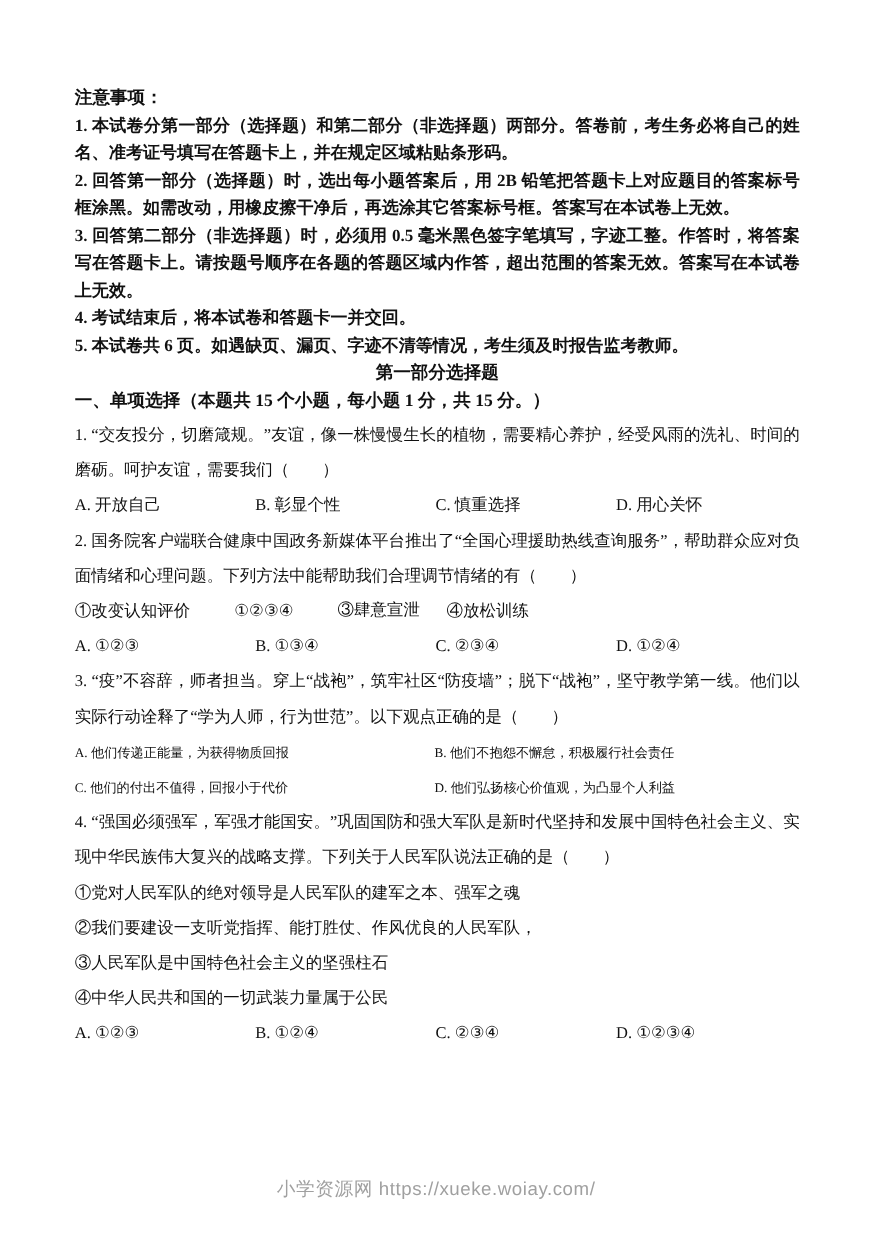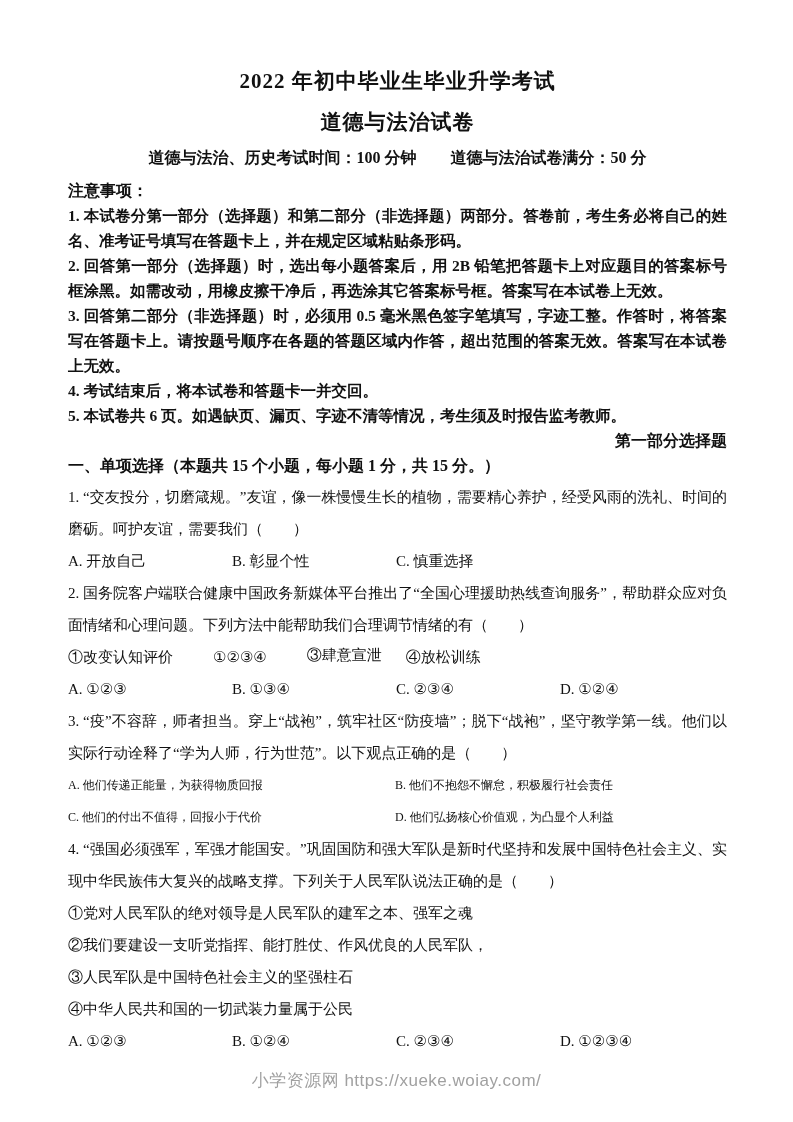--- a/index.html
+++ b/index.html
@@ -49,21 +49,21 @@
   }
   .notice-item {
     margin: 0;
     font-size: 15.5px;
     font-weight: bold;
     line-height: 25px;
     text-align: justify;
   }
   
   .part-heading {
-    text-align: right;
+    text-align: center;
     font-size: 16px;
     font-weight: bold;
     line-height: 25px;
   }
   .instruction {
     font-size: 16px;
     font-weight: bold;
     line-height: 26px;
   }
   
@@ -94,27 +94,20 @@
     font-size: 17px;
     color: #a0a0a0;
     letter-spacing: 0.5px;
   }
 </style>
 </head>
 <body>
 
 <div class="page">
 
-  <header>
-    <h1 class="doc-title">2022 年初中毕业生毕业升学考试</h1>
-    <h2 class="doc-subtitle">道德与法治试卷</h2>
-    <div class="exam-info">
-      <span>道德与法治、历史考试时间：100 分钟</span><span class="info-gap"></span><span>道德与法治试卷满分：50 分</span>
-    </div>
-  </header>
 
   <section class="notice">
     <div class="notice-heading">注意事项：</div>
     <p class="notice-item">1. 本试卷分第一部分（选择题）和第二部分（非选择题）两部分。答卷前，考生务必将自己的姓名、准考证号填写在答题卡上，并在规定区域粘贴条形码。</p>
     <p class="notice-item">2. 回答第一部分（选择题）时，选出每小题答案后，用 2B 铅笔把答题卡上对应题目的答案标号框涂黑。如需改动，用橡皮擦干净后，再选涂其它答案标号框。答案写在本试卷上无效。</p>
     <p class="notice-item">3. 回答第二部分（非选择题）时，必须用 0.5 毫米黑色签字笔填写，字迹工整。作答时，将答案写在答题卡上。请按题号顺序在各题的答题区域内作答，超出范围的答案无效。答案写在本试卷上无效。</p>
     <p class="notice-item">4. 考试结束后，将本试卷和答题卡一并交回。</p>
     <p class="notice-item">5. 本试卷共 6 页。如遇缺页、漏页、字迹不清等情况，考生须及时报告监考教师。</p>
   </section>
 
@@ -122,20 +115,21 @@
   <div class="instruction">一、单项选择（本题共 15 个小题，每小题 1 分，共 15 分。）</div>
 
   <section class="questions">
 
     <div class="question">
       <p class="stem">1. “交友投分，切磨箴规。”友谊，像一株慢慢生长的植物，需要精心养护，经受风雨的洗礼、时间的磨砺。呵护友谊，需要我们（　　）</p>
       <div class="opts4">
         <span class="opt">A. 开放自己</span>
         <span class="opt">B. 彰显个性</span>
         <span class="opt">C. 慎重选择</span>
+        <span class="opt">D. 用心关怀</span>
       </div>
     </div>
 
     <div class="question">
       <p class="stem">2. 国务院客户端联合健康中国政务新媒体平台推出了“全国心理援助热线查询服务”，帮助群众应对负面情绪和心理问题。下列方法中能帮助我们合理调节情绪的有（　　）</p>
       <div class="subitems">
         <span class="subitem">①改变认知评价</span>
         <span class="subitem">①②③④</span>
         <span class="subitem">③肆意宣泄</span>
         <span class="subitem">④放松训练</span>

